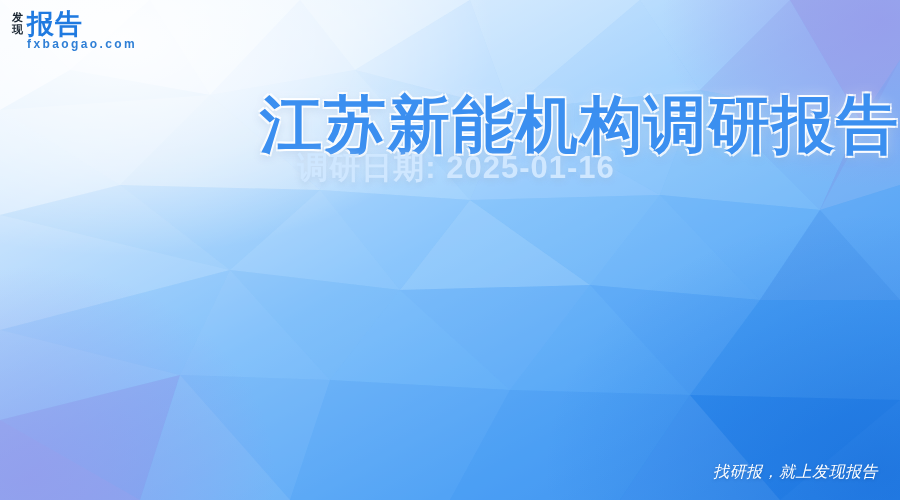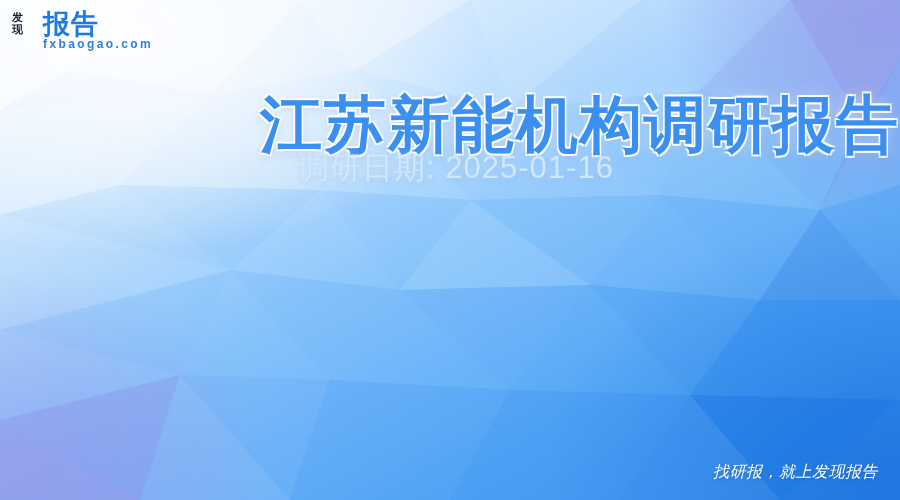--- a/index.html
+++ b/index.html
@@ -64,21 +64,20 @@
   .logo-mark span {
     font-size: 11px;
     line-height: 12px;
     color: #1b2733;
     font-weight: 700;
     letter-spacing: 0;
   }
   .logo-right {
     display: flex;
     flex-direction: column;
-    margin-left: 16px;
   }
   .logo-word {
     font-size: 27px;
     line-height: 28px;
     font-weight: 900;
     color: #1f7ae0;
     letter-spacing: 1px;
   }
   .logo-url {
     font-size: 12px;
@@ -114,21 +113,21 @@
        0 3px 10px rgba(30,90,170,0.25);
   }
   .sub-title {
     position: absolute;
     left: 12px;
     right: 0;
     top: 148px;
     text-align: center;
     font-size: 31px;
     line-height: 40px;
-    font-weight: 400;
+    font-weight: 700;
     color: #cfe7ff;
     letter-spacing: 1px;
     text-shadow:
       0 0 10px rgba(255,255,255,0.45),
       0 2px 6px rgba(30,90,170,0.22);
     z-index: 5;
   }
 
   
   .tagline {

